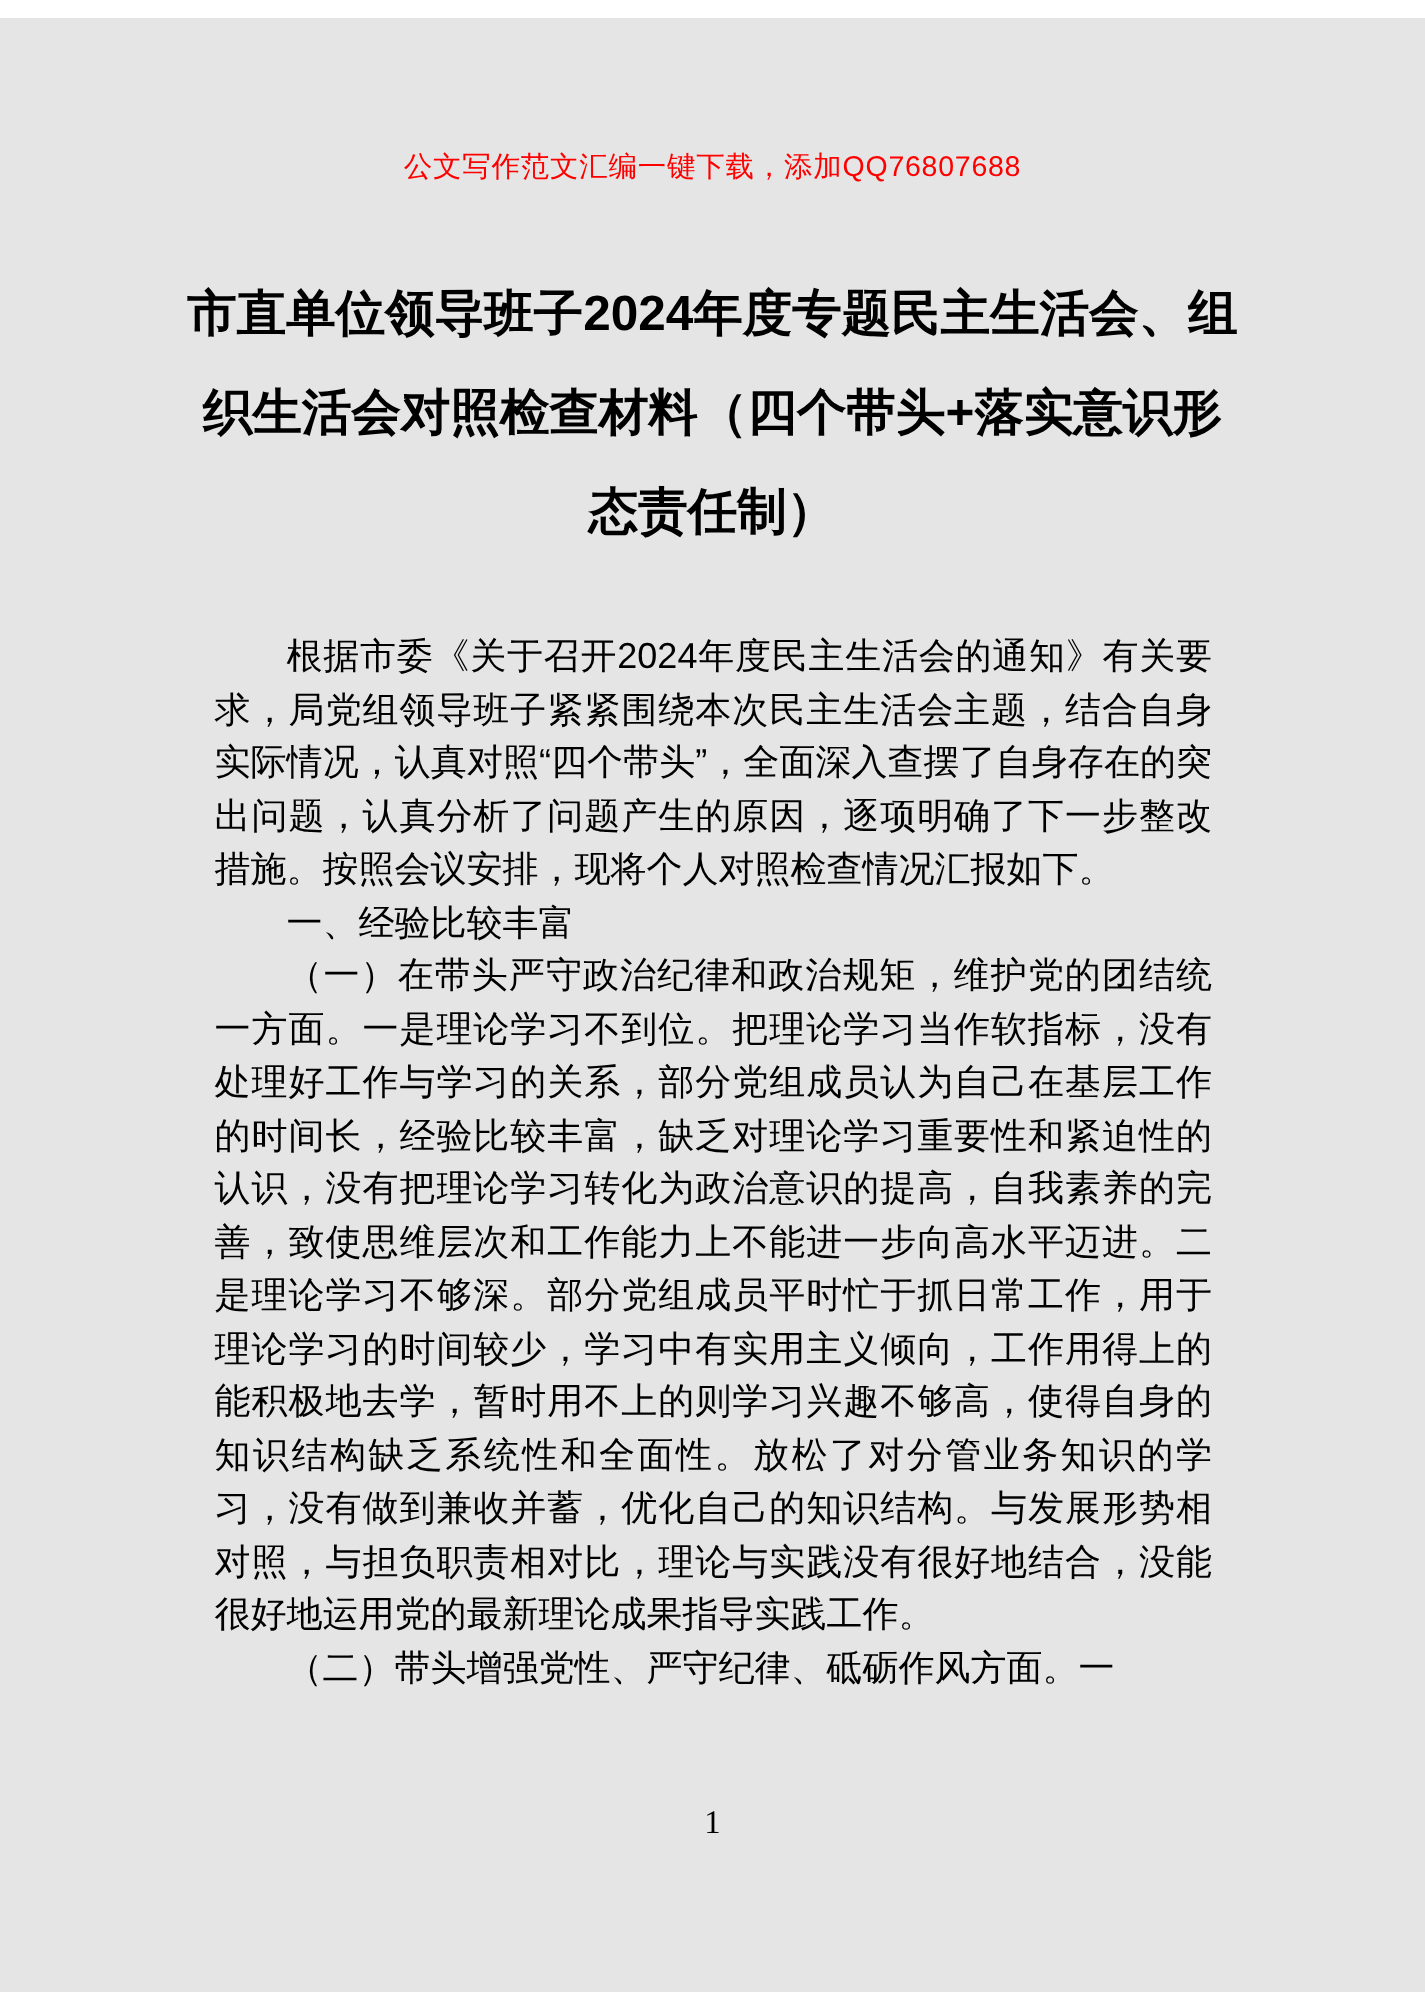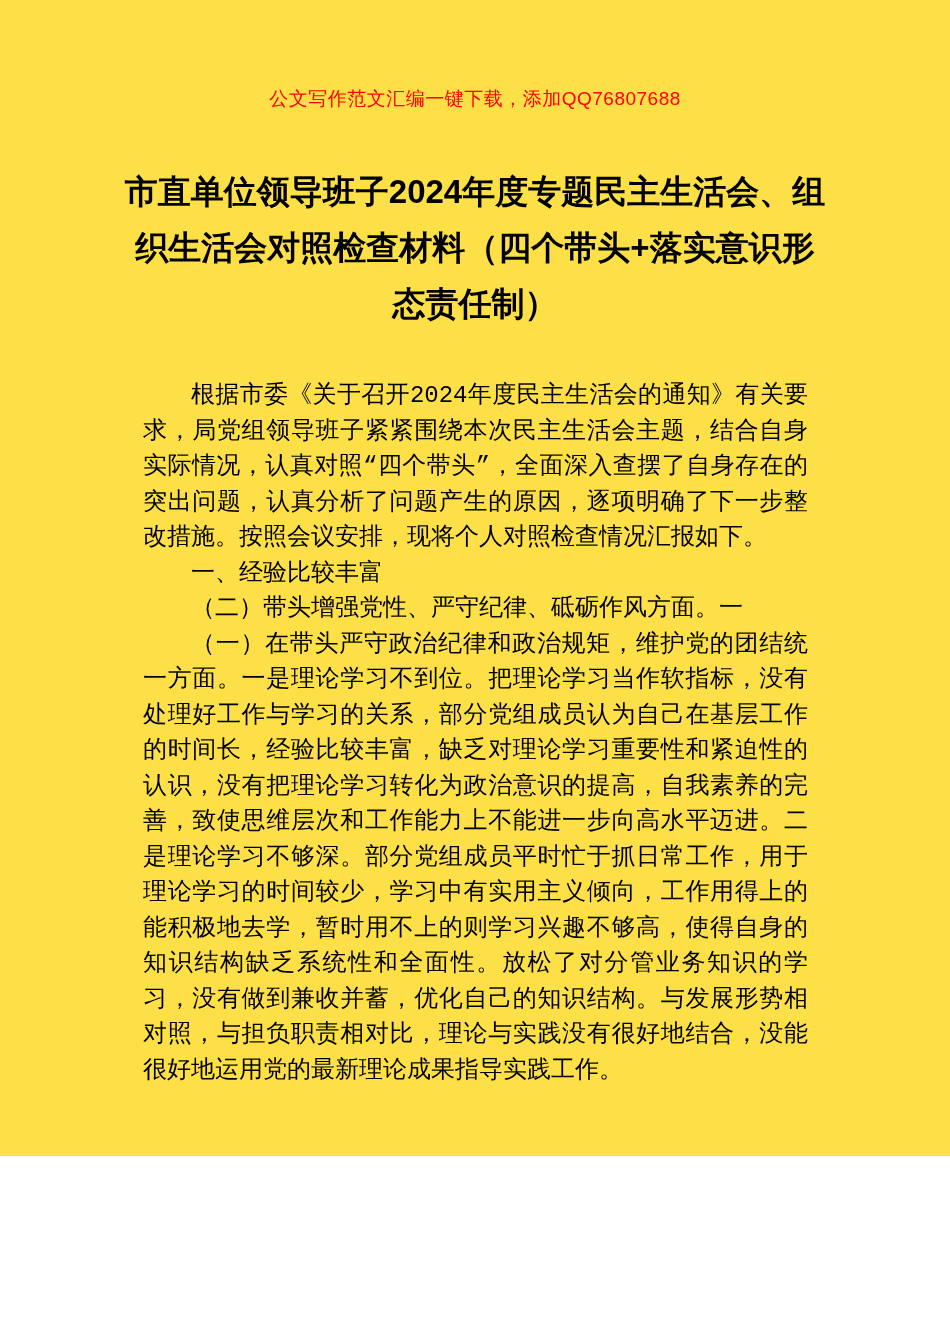--- a/index.html
+++ b/index.html
@@ -3,54 +3,53 @@
 <meta charset="utf-8">
 <style>
   html, body {
     margin: 0;
     padding: 0;
     background: #ffffff;
   }
   .page {
     position: relative;
     width: 950px;
-    height: 1156px;
-    margin: 0 auto;
-    background: #fde047;
+    height: 1316px;
+    margin: 12px auto;
+    background: #e5e5e5;
     overflow: hidden;
     font-family: "Liberation Sans", sans-serif;
     color: #000000;
   }
   .promo-banner {
     padding-top: 86px;
     text-align: center;
     font-size: 19px;
     letter-spacing: 0.5px;
     color: #ff0000;
   }
   .doc-title {
     margin: 52px 120px 0 120px;
     text-align: center;
     font-size: 33px;
     font-weight: bold;
-    line-height: 56px;
+    line-height: 66px;
     color: #000000;
   }
   .doc-body {
     margin: 46px 142px 0 143px;
     font-size: 24px;
     line-height: 35.5px;
     text-align: justify;
     text-justify: inter-ideograph;
     color: #000000;
   }
   .doc-body p {
     margin: 0;
     text-indent: 2em;
-    font-family: Liberation Mono, monospace;
   }
   .page-number {
     position: absolute;
     top: 1190px;
     left: 0;
     width: 100%;
     text-align: center;
     font-size: 22px;
     font-family: "Liberation Serif", serif;
     color: #000000;
@@ -61,19 +60,19 @@
 
 <div class="page">
 
   <div class="promo-banner">公文写作范文汇编一键下载，添加QQ76807688</div>
 
   <h1 class="doc-title">市直单位领导班子2024年度专题民主生活会、组织生活会对照检查材料（四个带头+落实意识形态责任制）</h1>
 
   <div class="doc-body">
     <p>根据市委《关于召开2024年度民主生活会的通知》有关要求，局党组领导班子紧紧围绕本次民主生活会主题，结合自身实际情况，认真对照“四个带头”，全面深入查摆了自身存在的突出问题，认真分析了问题产生的原因，逐项明确了下一步整改措施。按照会议安排，现将个人对照检查情况汇报如下。</p>
     <p>一、经验比较丰富</p>
+    <p>（一）在带头严守政治纪律和政治规矩，维护党的团结统一方面。一是理论学习不到位。把理论学习当作软指标，没有处理好工作与学习的关系，部分党组成员认为自己在基层工作的时间长，经验比较丰富，缺乏对理论学习重要性和紧迫性的认识，没有把理论学习转化为政治意识的提高，自我素养的完善，致使思维层次和工作能力上不能进一步向高水平迈进。二是理论学习不够深。部分党组成员平时忙于抓日常工作，用于理论学习的时间较少，学习中有实用主义倾向，工作用得上的能积极地去学，暂时用不上的则学习兴趣不够高，使得自身的知识结构缺乏系统性和全面性。放松了对分管业务知识的学习，没有做到兼收并蓄，优化自己的知识结构。与发展形势相对照，与担负职责相对比，理论与实践没有很好地结合，没能很好地运用党的最新理论成果指导实践工作。</p>
     <p>（二）带头增强党性、严守纪律、砥砺作风方面。一</p>
-    <p>（一）在带头严守政治纪律和政治规矩，维护党的团结统一方面。一是理论学习不到位。把理论学习当作软指标，没有处理好工作与学习的关系，部分党组成员认为自己在基层工作的时间长，经验比较丰富，缺乏对理论学习重要性和紧迫性的认识，没有把理论学习转化为政治意识的提高，自我素养的完善，致使思维层次和工作能力上不能进一步向高水平迈进。二是理论学习不够深。部分党组成员平时忙于抓日常工作，用于理论学习的时间较少，学习中有实用主义倾向，工作用得上的能积极地去学，暂时用不上的则学习兴趣不够高，使得自身的知识结构缺乏系统性和全面性。放松了对分管业务知识的学习，没有做到兼收并蓄，优化自己的知识结构。与发展形势相对照，与担负职责相对比，理论与实践没有很好地结合，没能很好地运用党的最新理论成果指导实践工作。</p>
   </div>
 
   <div class="page-number">1</div>
 
 </div>
 
 </body></html>

